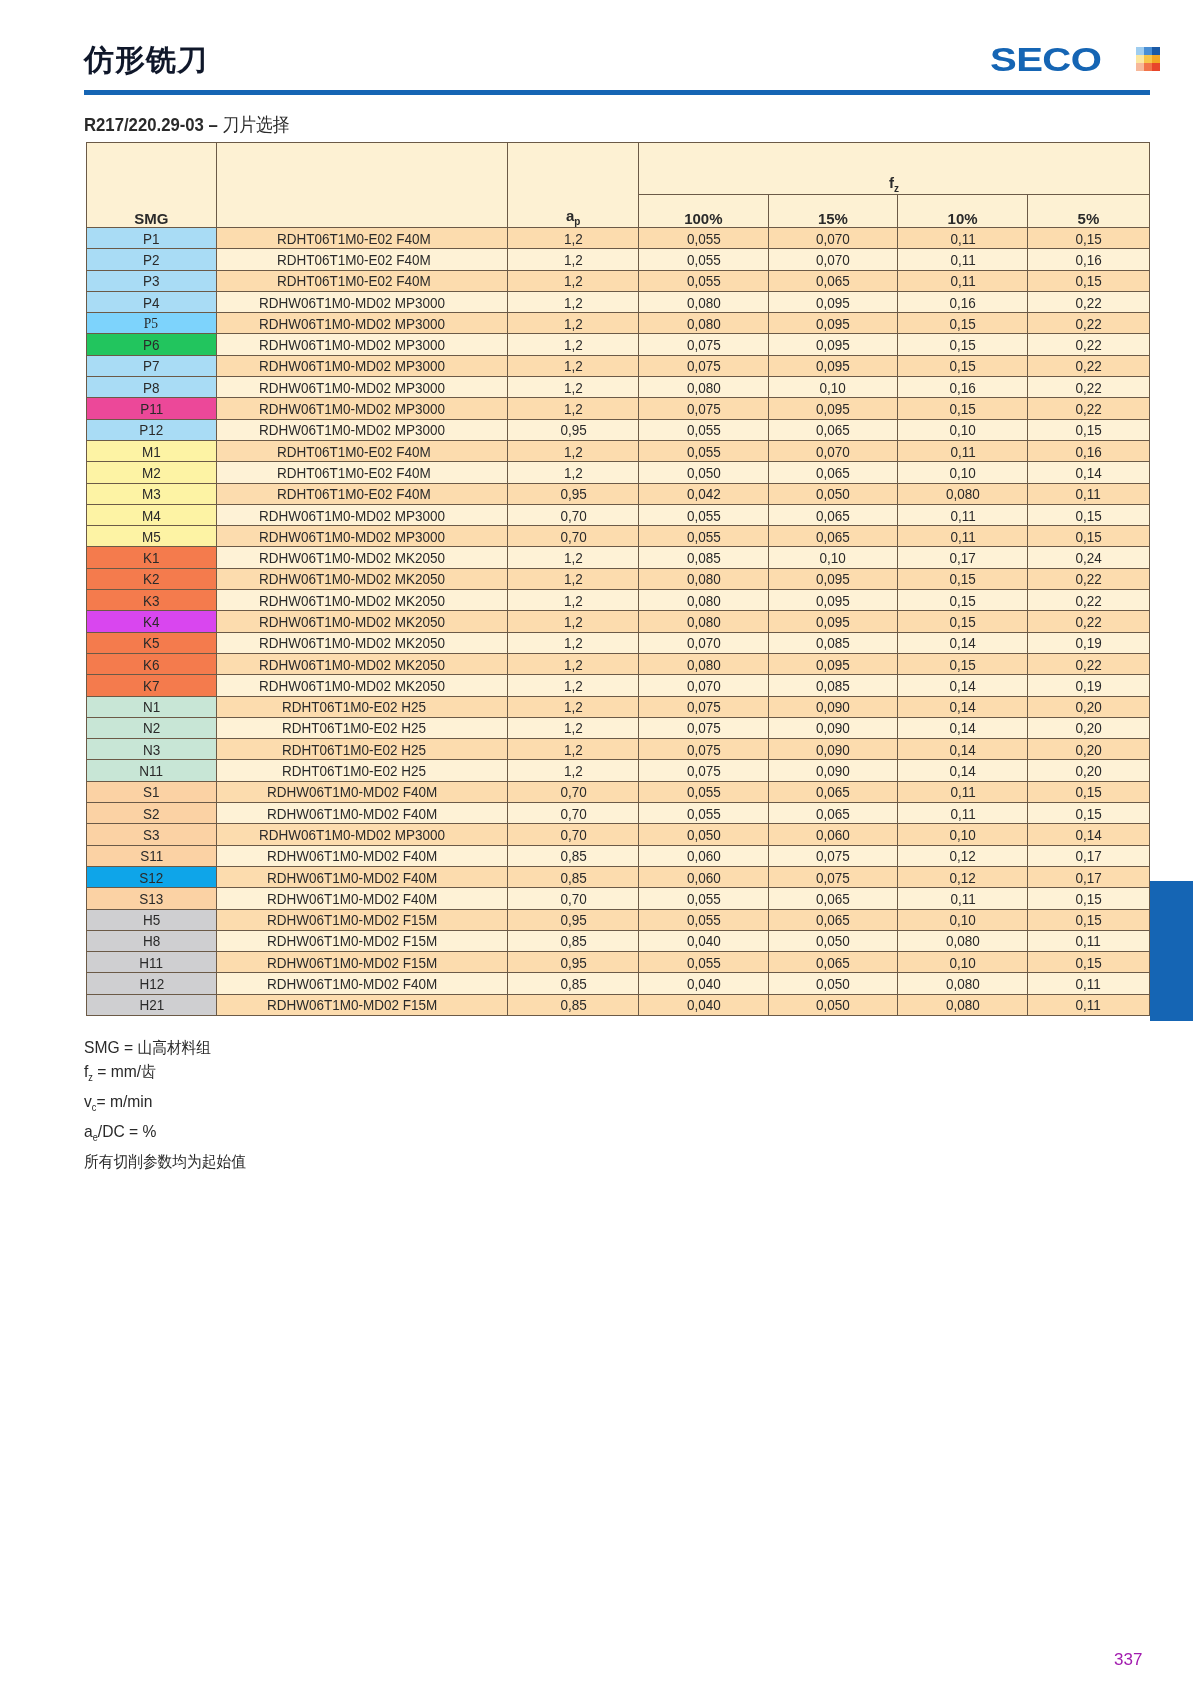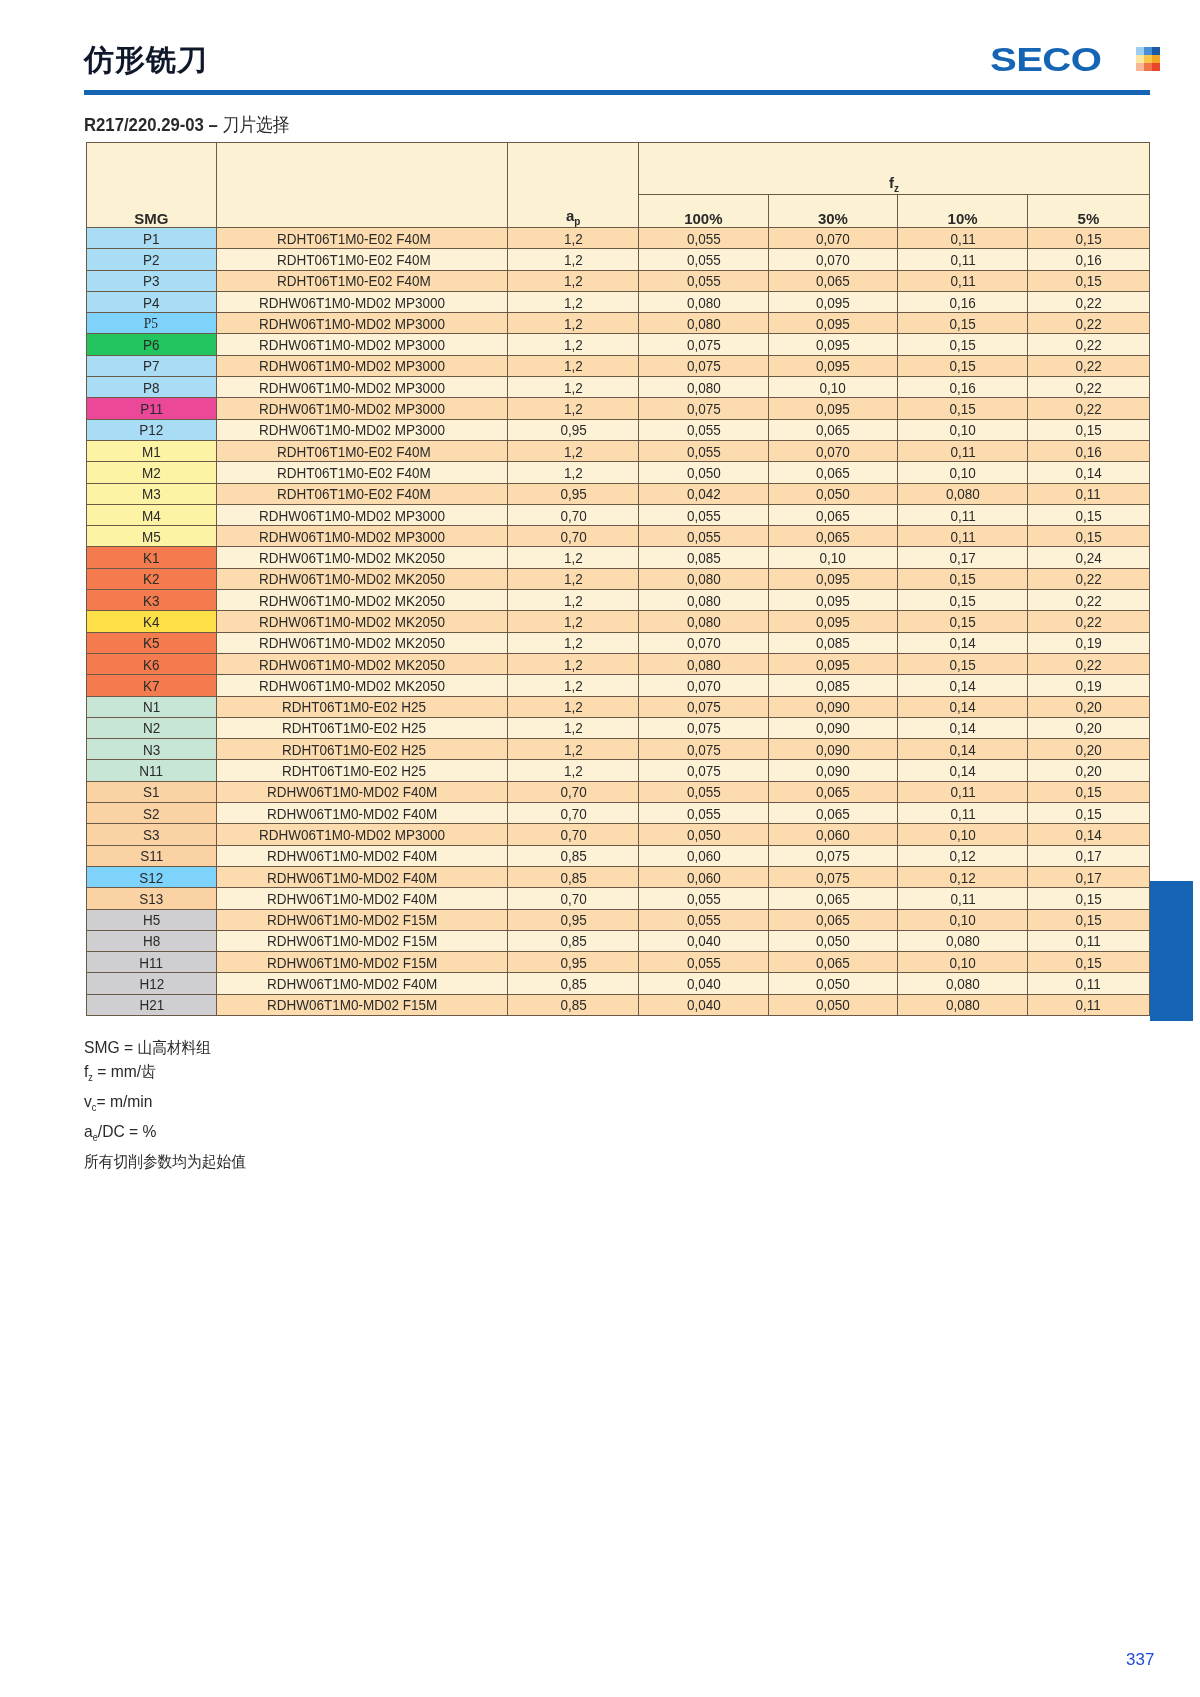--- a/index.html
+++ b/index.html
@@ -50,21 +50,21 @@
   td.insert .nx { transform-origin: left center; }
   tr.odd td.data { background: #fcdcae; }
   tr.even td.data { background: #fef2d6; }
   sub { font-size: 10px; vertical-align: -4px; }
 
   .legend { position: absolute; left: 84px; top: 1036px; font-size: 17px; line-height: 24px; color: #2a2a2a; }
   .legend div { white-space: nowrap; transform: scaleX(0.92); transform-origin: left center; }
   .legend .cn { font-family: "DejaVu Serif", serif; font-size: 16px; }
 
   .side-tab { position: absolute; left: 1150px; top: 881px; width: 43px; height: 140px; background: #1565b4; }
-  .page-number { position: absolute; left: 1114px; top: 1650px; font-size: 17px; color: #1d4ed8; margin-left: 12px; }
+  .page-number { position: absolute; left: 1114px; top: 1650px; font-size: 17px; color: #a21caf; }
 </style>
 </head>
 <body>
 
 <div class="page-title">仿形铣刀</div>
 
 <div class="logo">
   <span class="logo-text">SECO</span>
   <span class="logo-squares" id="logo-squares">
       <span style="background: rgb(159, 205, 239);"></span>
@@ -97,21 +97,21 @@
   </colgroup>
   <thead>
     <tr class="hdr-top">
       <th rowspan="2" class="bottom-label">SMG</th>
       <th rowspan="2"></th>
       <th rowspan="2" class="bottom-label"><span>a</span><sub>p</sub></th>
       <th colspan="4" class="fz-label"><span>f</span><sub>z</sub></th>
     </tr>
     <tr class="hdr-sub">
       <th>100%</th>
-      <th>30%</th>
+      <th>15%</th>
       <th>10%</th>
       <th>5%</th>
     </tr>
   </thead>
   <tbody id="table-body">
       <tr class="odd">
         <td style="background: rgb(169, 220, 245);"><span class="nx">P1</span></td>
         <td class="insert data"><span class="nx">RDHT06T1M0-E02 F40M</span></td>
         <td class="data"><span class="nx">1,2</span></td>
         <td class="data"><span class="nx">0,055</span></td>
@@ -266,21 +266,21 @@
       <tr class="even">
         <td style="background: rgb(244, 123, 77);"><span class="nx">K3</span></td>
         <td class="insert data"><span class="nx">RDHW06T1M0-MD02 MK2050</span></td>
         <td class="data"><span class="nx">1,2</span></td>
         <td class="data"><span class="nx">0,080</span></td>
         <td class="data"><span class="nx">0,095</span></td>
         <td class="data"><span class="nx">0,15</span></td>
         <td class="data"><span class="nx">0,22</span></td>
       </tr>
       <tr class="odd">
-        <td style="background: #fde047;"><span class="nx">K4</span></td>
+        <td style="background: #d946ef;"><span class="nx">K4</span></td>
         <td class="insert data"><span class="nx">RDHW06T1M0-MD02 MK2050</span></td>
         <td class="data"><span class="nx">1,2</span></td>
         <td class="data"><span class="nx">0,080</span></td>
         <td class="data"><span class="nx">0,095</span></td>
         <td class="data"><span class="nx">0,15</span></td>
         <td class="data"><span class="nx">0,22</span></td>
       </tr>
       <tr class="even">
         <td style="background: rgb(244, 123, 77);"><span class="nx">K5</span></td>
         <td class="insert data"><span class="nx">RDHW06T1M0-MD02 MK2050</span></td>
@@ -374,21 +374,21 @@
       <tr class="even">
         <td style="background: rgb(251, 210, 164);"><span class="nx">S11</span></td>
         <td class="insert data"><span class="nx">RDHW06T1M0-MD02 F40M</span></td>
         <td class="data"><span class="nx">0,85</span></td>
         <td class="data"><span class="nx">0,060</span></td>
         <td class="data"><span class="nx">0,075</span></td>
         <td class="data"><span class="nx">0,12</span></td>
         <td class="data"><span class="nx">0,17</span></td>
       </tr>
       <tr class="odd">
-        <td style="background: #7dd3fc;"><span class="nx">S12</span></td>
+        <td style="background: #0ea5e9;"><span class="nx">S12</span></td>
         <td class="insert data"><span class="nx">RDHW06T1M0-MD02 F40M</span></td>
         <td class="data"><span class="nx">0,85</span></td>
         <td class="data"><span class="nx">0,060</span></td>
         <td class="data"><span class="nx">0,075</span></td>
         <td class="data"><span class="nx">0,12</span></td>
         <td class="data"><span class="nx">0,17</span></td>
       </tr>
       <tr class="even">
         <td style="background: rgb(251, 210, 164);"><span class="nx">S13</span></td>
         <td class="insert data"><span class="nx">RDHW06T1M0-MD02 F40M</span></td>

